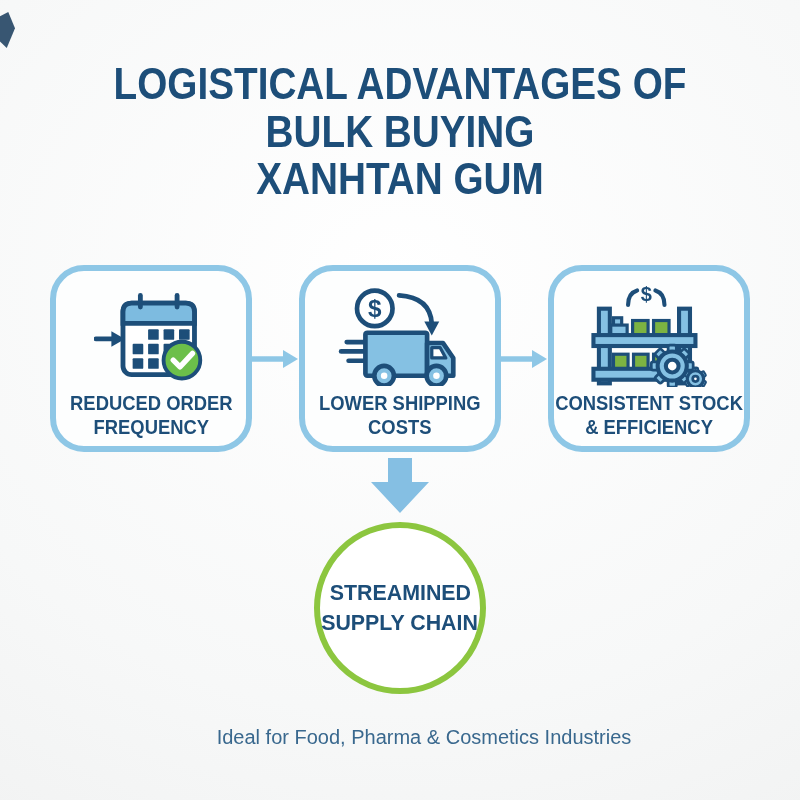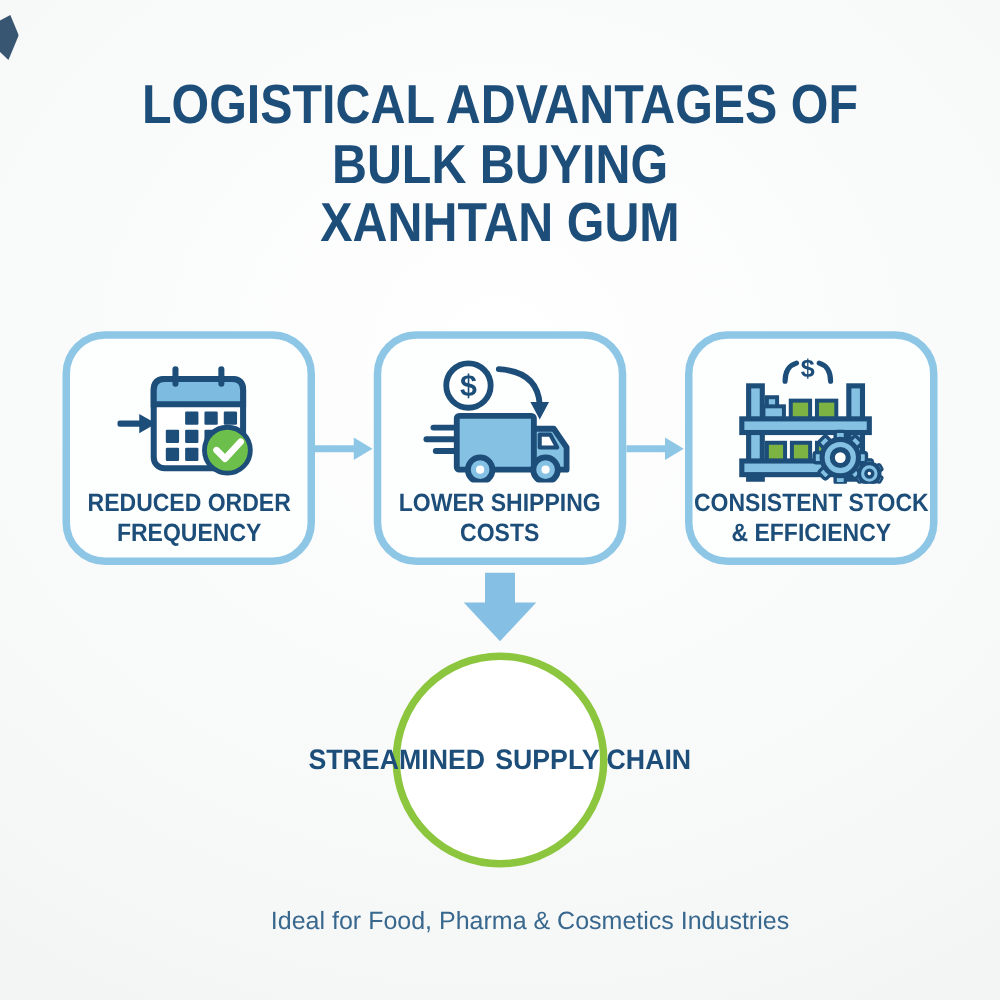--- a/index.html
+++ b/index.html
@@ -30,21 +30,21 @@
     margin-top:4px;text-align:center;color:#1d4e79;font-weight:bold;
     font-size:20px;line-height:1.22;transform:scaleX(0.92);white-space:nowrap;
   }
   .card .label span{display:block;}
   .h-arrow{position:absolute;top:347px;width:47px;height:24px;}
   .h-arrow-1{left:252px;} .h-arrow-2{left:501px;}
   .down-arrow{position:absolute;left:368px;top:458px;}
   .result-circle{
     position:absolute;left:314px;top:522px;width:172px;height:172px;
     box-sizing:border-box;border:6px solid #8cc63f;border-radius:50%;background:#ffffff;
-    display:flex;flex-direction:row;align-items:center;justify-content:center;
+    display:flex;flex-direction:column;align-items:center;justify-content:center;
     color:#1d4e79;font-weight:bold;font-size:22.5px;line-height:1.32;
   }
   .result-circle span{display:block;transform:scaleX(0.95);white-space:nowrap;}
   .caption{
     position:absolute;left:0;right:0;top:726px;text-align:center;
     color:#39688e;font-size:20px;font-weight:400;padding-left:48px;
   }
 </style>
 </head>
 <body>

